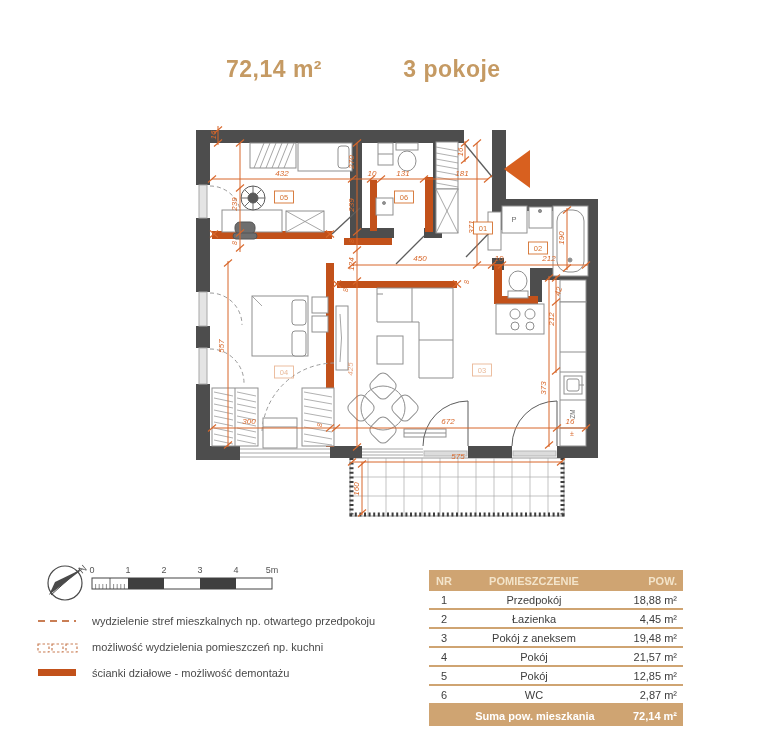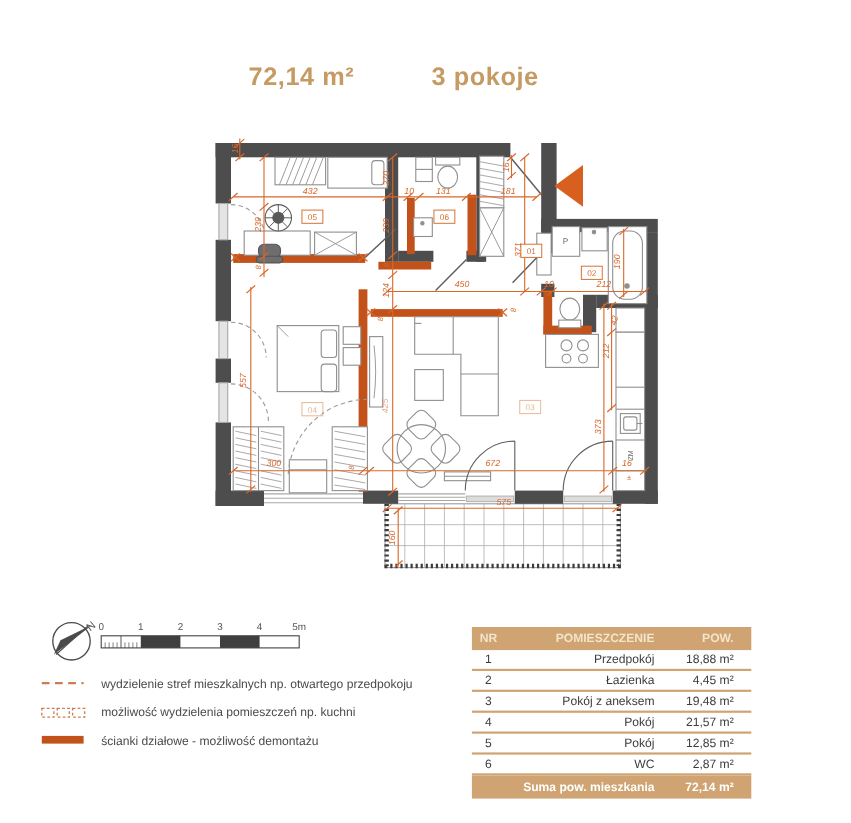--- a/index.html
+++ b/index.html
@@ -1,37 +1,37 @@
 <!DOCTYPE html>
 <html><head>
 <meta charset="utf-8">
 <style>
   html,body{margin:0;padding:0;background:#ffffff;}
   .stage{position:relative;width:774px;height:748px;background:#fff;overflow:hidden;
          font-family:"Liberation Sans", sans-serif;}
   .title{position:absolute;top:56px;font-size:23px;font-weight:bold;color:#c59a63;
          letter-spacing:.5px;text-align:center;width:200px;}
   .title.area{left:174px;}
-  .title.rooms{left:341px;}
+  .title.rooms{left:352px;}
   svg text{font-family:"Liberation Sans", sans-serif;}
   .dim{font-size:8px;font-style:italic;fill:#d8672a;}
   .dim-sm{font-size:7px;font-style:italic;fill:#d8672a;}
   .roomno{font-size:7.5px;fill:#d4712f;}
   .appl{font-size:7.5px;fill:#6b6b6b;}
   .scalenum{font-size:9px;fill:#555;}
   .legtxt{font-size:11px;fill:#4a4a4a;}
   
   .paneltable{position:absolute;left:429px;top:570px;width:254px;font-size:11px;color:#3d3d3d;}
   .trow{display:flex;align-items:center;}
   .thead{background:#cfa472;color:#f3e4ca;font-weight:bold;height:21px;}
   .tbody-row{height:17px;border-bottom:2px solid #cfa472;}
   .tfoot{background:#cfa472;color:#ffffff;font-weight:bold;height:21px;}
   .c-nr{width:30px;text-align:center;flex:0 0 auto;}
-  .c-room{flex:1 1 auto;text-align:right;padding-left:4px;}
-  .c-area{width:72px;text-align:right;padding-right:16px;flex:0 0 auto;}
+  .c-room{flex:1 1 auto;text-align:center;padding-left:4px;}
+  .c-area{width:72px;text-align:right;padding-right:6px;flex:0 0 auto;}
   .tfoot .c-room{padding-left:36px;}
 </style>
 </head>
 <body>
 
 <div class="stage">
 
   <div class="title area">72,14 m²</div>
   <div class="title rooms">3 pokoje</div>
 

